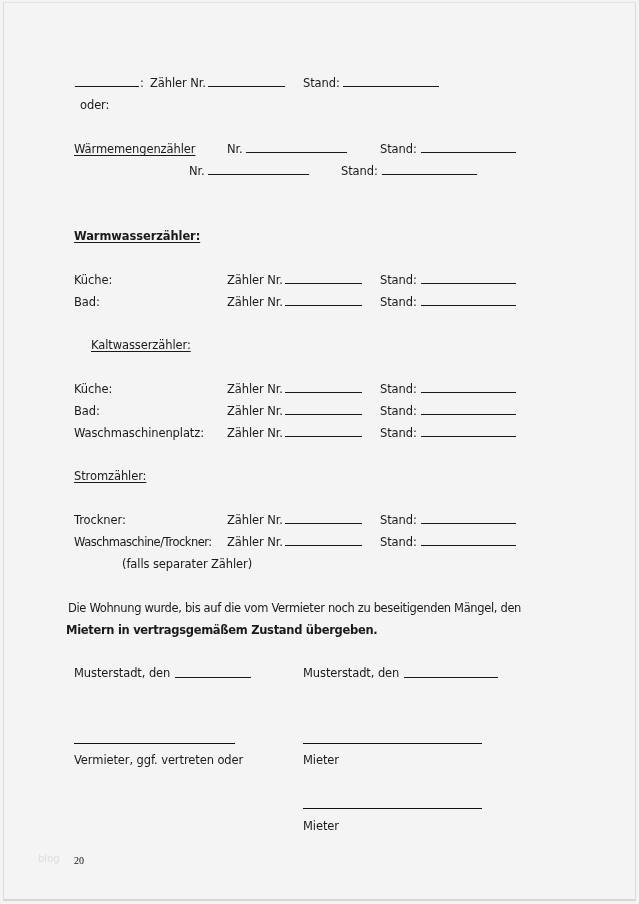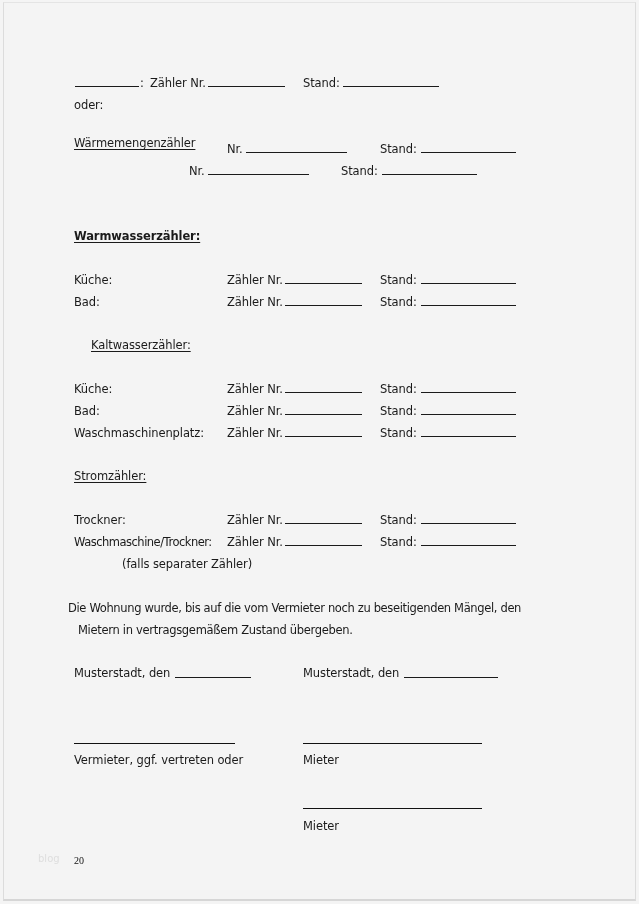--- a/index.html
+++ b/index.html
@@ -61,23 +61,23 @@
 <body>
 
 <div class="frame"></div>
 
 <div class="line" style="left:75px; top:86px; width:64px;"></div>
 <span class="t" style="left:140px; top:76px;">:</span>
 <span class="t" style="left:150px; top:76px;">Zähler Nr.</span>
 <div class="line" style="left:208px; top:86px; width:77px;"></div>
 <span class="t" style="left:303px; top:76px;">Stand:</span>
 <div class="line" style="left:343px; top:86px; width:96px;"></div>
-<span class="t" style="left:74px; top:98px;">oder:</span>
+<span class="t" style="left:80px; top:98px;">oder:</span>
 
-<span class="t u" style="left:74px; top:136px;">Wärmemengenzähler</span>
+<span class="t u" style="left:74px; top:142px;">Wärmemengenzähler</span>
 <span class="t" style="left:227px; top:142px;">Nr.</span>
 <div class="line" style="left:246px; top:152px; width:101px;"></div>
 <span class="t" style="left:380px; top:142px;">Stand:</span>
 <div class="line" style="left:421px; top:152px; width:95px;"></div>
 <span class="t" style="left:189px; top:164px;">Nr.</span>
 <div class="line" style="left:208px; top:174px; width:101px;"></div>
 <span class="t" style="left:341px; top:164px;">Stand:</span>
 <div class="line" style="left:382px; top:174px; width:95px;"></div>
 
 <span class="t u" style="left:74px; top:229px;font-weight:bold;">Warmwasserzähler:</span>
@@ -124,21 +124,21 @@
 
 <span class="t" style="left:74px; top:535px; letter-spacing:-0.5px;text-align:center;">Waschmaschine/Trockner:</span>
 <span class="t" style="left:227px; top:535px;">Zähler Nr.</span>
 <div class="line" style="left:285px; top:545px; width:77px;"></div>
 <span class="t" style="left:380px; top:535px;">Stand:</span>
 <div class="line" style="left:421px; top:545px; width:95px;"></div>
 
 <span class="t" style="left:74px; top:557px;margin-left:48px;">(falls separater Zähler)</span>
 
 <span class="t" style="left:68px; top:601px; letter-spacing:-0.35px;">Die Wohnung wurde, bis auf die vom Vermieter noch zu beseitigenden Mängel, den</span>
-<span class="t" style="left:78px; top:623px; letter-spacing:-0.3px;">Mietern in vertragsgemäßem Zustand übergeben.</span>
+<span class="t" style="left:66px; top:623px; letter-spacing:-0.3px;font-weight:bold;">Mietern in vertragsgemäßem Zustand übergeben.</span>
 
 <span class="t" style="left:74px; top:666px;">Musterstadt, den</span>
 <div class="line" style="left:175px; top:677px; width:76px;"></div>
 <span class="t" style="left:303px; top:666px;">Musterstadt, den</span>
 <div class="line" style="left:404px; top:677px; width:94px;"></div>
 
 <div class="sigline" style="left:74px; top:743px; width:161px;"></div>
 <span class="t" style="left:74px; top:753px;">Vermieter, ggf. vertreten oder</span>
 
 <div class="sigline" style="left:303px; top:743px; width:179px;"></div>

